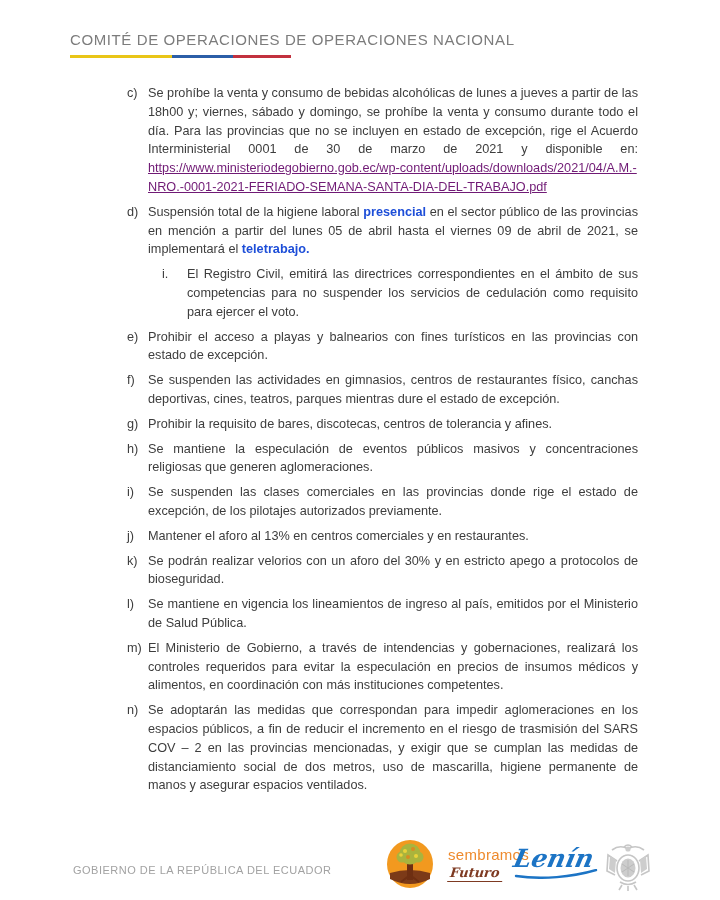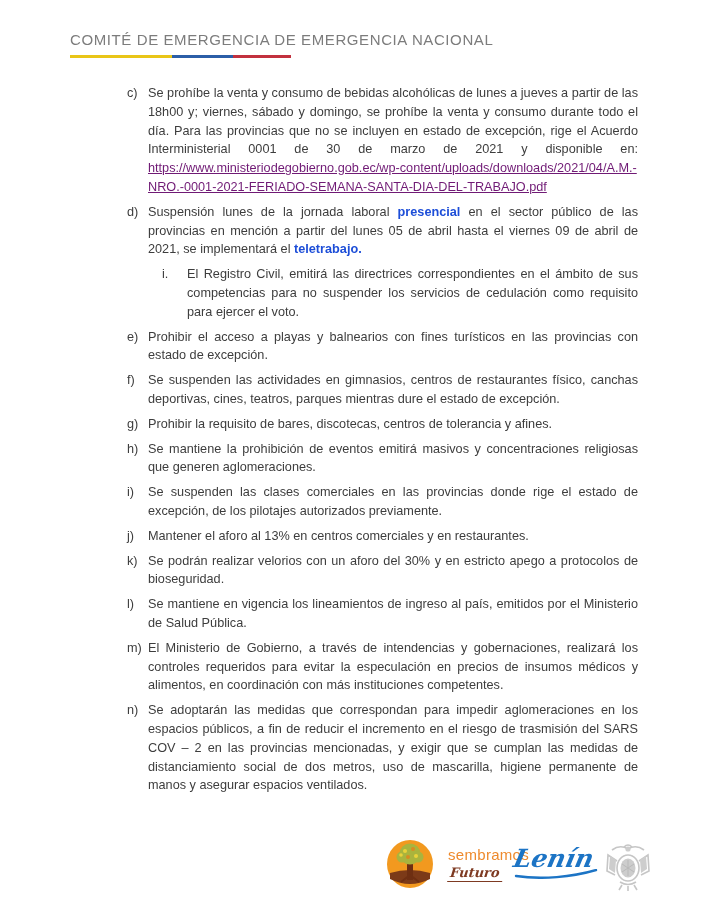--- a/index.html
+++ b/index.html
@@ -92,56 +92,56 @@
   }
   .lenin-swoosh { display: block; margin-top: -3px; }
   .logo-shield { position: absolute; left: 602px; top: 841px; }
 </style>
 </head>
 <body>
 
 <div class="page">
 
   <div class="header">
-    <div class="header-title">COMITÉ DE EMERGENCIA DE EMERGENCIA NACIONAL</div>
+    <div class="header-title">COMITÉ DE OPERACIONES DE OPERACIONES NACIONAL</div>
     <div class="flag-line">
       <div class="seg-yellow" style="background: rgb(233, 197, 23);"></div>
       <div class="seg-blue" style="background: rgb(43, 94, 167);"></div>
       <div class="seg-red" style="background: rgb(194, 49, 62);"></div>
     </div>
   </div>
 
   <div class="content">
       <div class="item">
         <div class="marker">c)</div>
         <div class="text"><span>Se prohíbe la venta y consumo de bebidas alcohólicas de lunes a jueves a partir de las 18h00 y; viernes, sábado y domingo, se prohíbe la venta y consumo durante todo el día. Para las provincias que no se incluyen en estado de excepción, rige el Acuerdo Interministerial 0001 de 30 de marzo de 2021 y disponible en: </span><a href="#">https://www.ministeriodegobierno.gob.ec/wp-content/uploads/downloads/2021/04/A.M.-NRO.-0001-2021-FERIADO-SEMANA-SANTA-DIA-DEL-TRABAJO.pdf</a></div>
       </div>
       <div class="item">
         <div class="marker">d)</div>
-        <div class="text"><span>Suspensión lunes de la jornada laboral </span><b>presencial</b><span> en el sector público de las provincias en mención a partir del lunes 05 de abril hasta el viernes 09 de abril de 2021, se implementará el </span><b>teletrabajo.</b></div>
+        <div class="text"><span>Suspensión total de la higiene laboral </span><b>presencial</b><span> en el sector público de las provincias en mención a partir del lunes 05 de abril hasta el viernes 09 de abril de 2021, se implementará el </span><b>teletrabajo.</b></div>
       </div>
       <div class="item sub">
         <div class="marker">i.</div>
         <div class="text"><span>El Registro Civil, emitirá las directrices correspondientes en el ámbito de sus competencias para no suspender los servicios de cedulación como requisito para ejercer el voto.</span></div>
       </div>
       <div class="item">
         <div class="marker">e)</div>
         <div class="text"><span>Prohibir el acceso a playas y balnearios con fines turísticos en las provincias con estado de excepción.</span></div>
       </div>
       <div class="item">
         <div class="marker">f)</div>
         <div class="text"><span>Se suspenden las actividades en gimnasios, centros de restaurantes físico, canchas deportivas, cines, teatros, parques mientras dure el estado de excepción.</span></div>
       </div>
       <div class="item">
         <div class="marker">g)</div>
         <div class="text"><span>Prohibir la requisito de bares, discotecas, centros de tolerancia y afines.</span></div>
       </div>
       <div class="item">
         <div class="marker">h)</div>
-        <div class="text"><span>Se mantiene la prohibición de eventos emitirá masivos y concentraciones religiosas que generen aglomeraciones.</span></div>
+        <div class="text"><span>Se mantiene la especulación de eventos públicos masivos y concentraciones religiosas que generen aglomeraciones.</span></div>
       </div>
       <div class="item">
         <div class="marker">i)</div>
         <div class="text"><span>Se suspenden las clases comerciales en las provincias donde rige el estado de excepción, de los pilotajes autorizados previamente.</span></div>
       </div>
       <div class="item">
         <div class="marker">j)</div>
         <div class="text"><span>Mantener el aforo al 13% en centros comerciales y en restaurantes.</span></div>
       </div>
       <div class="item">
@@ -155,20 +155,21 @@
       <div class="item">
         <div class="marker">m)</div>
         <div class="text"><span>El Ministerio de Gobierno, a través de intendencias y gobernaciones, realizará los controles requeridos para evitar la especulación en precios de insumos médicos y alimentos, en coordinación con más instituciones competentes.</span></div>
       </div>
       <div class="item">
         <div class="marker">n)</div>
         <div class="text"><span>Se adoptarán las medidas que correspondan para impedir aglomeraciones en los espacios públicos, a fin de reducir el incremento en el riesgo de trasmisión del SARS COV – 2 en las provincias mencionadas, y exigir que se cumplan las medidas de distanciamiento social de dos metros, uso de mascarilla, higiene permanente de manos y asegurar espacios ventilados.</span></div>
       </div>
     </div>
 
+  <div class="footer-gov">GOBIERNO DE LA REPÚBLICA DEL ECUADOR</div>
 
   <div class="logo-sembramos">
     <span>
       <svg width="48" height="50" viewBox="0 0 48 50">
         <ellipse cx="24" cy="25" rx="23" ry="24" fill="#f2991f"></ellipse>
         <path d="M4 34 Q24 28 44 34 L44 40 Q24 50 4 40 Z" fill="#7c3a18"></path>
         <path d="M22 22 L22 40 L26 40 L26 22 Z M24 36 L15 43 M24 36 L33 43" fill="#6e2f12" stroke="#6e2f12" stroke-width="2"></path>
         <circle cx="24" cy="15" r="10.5" fill="#aab43d"></circle>
         <circle cx="16" cy="18" r="5.5" fill="#aab43d"></circle>
         <circle cx="32" cy="18" r="5.5" fill="#aab43d"></circle>

